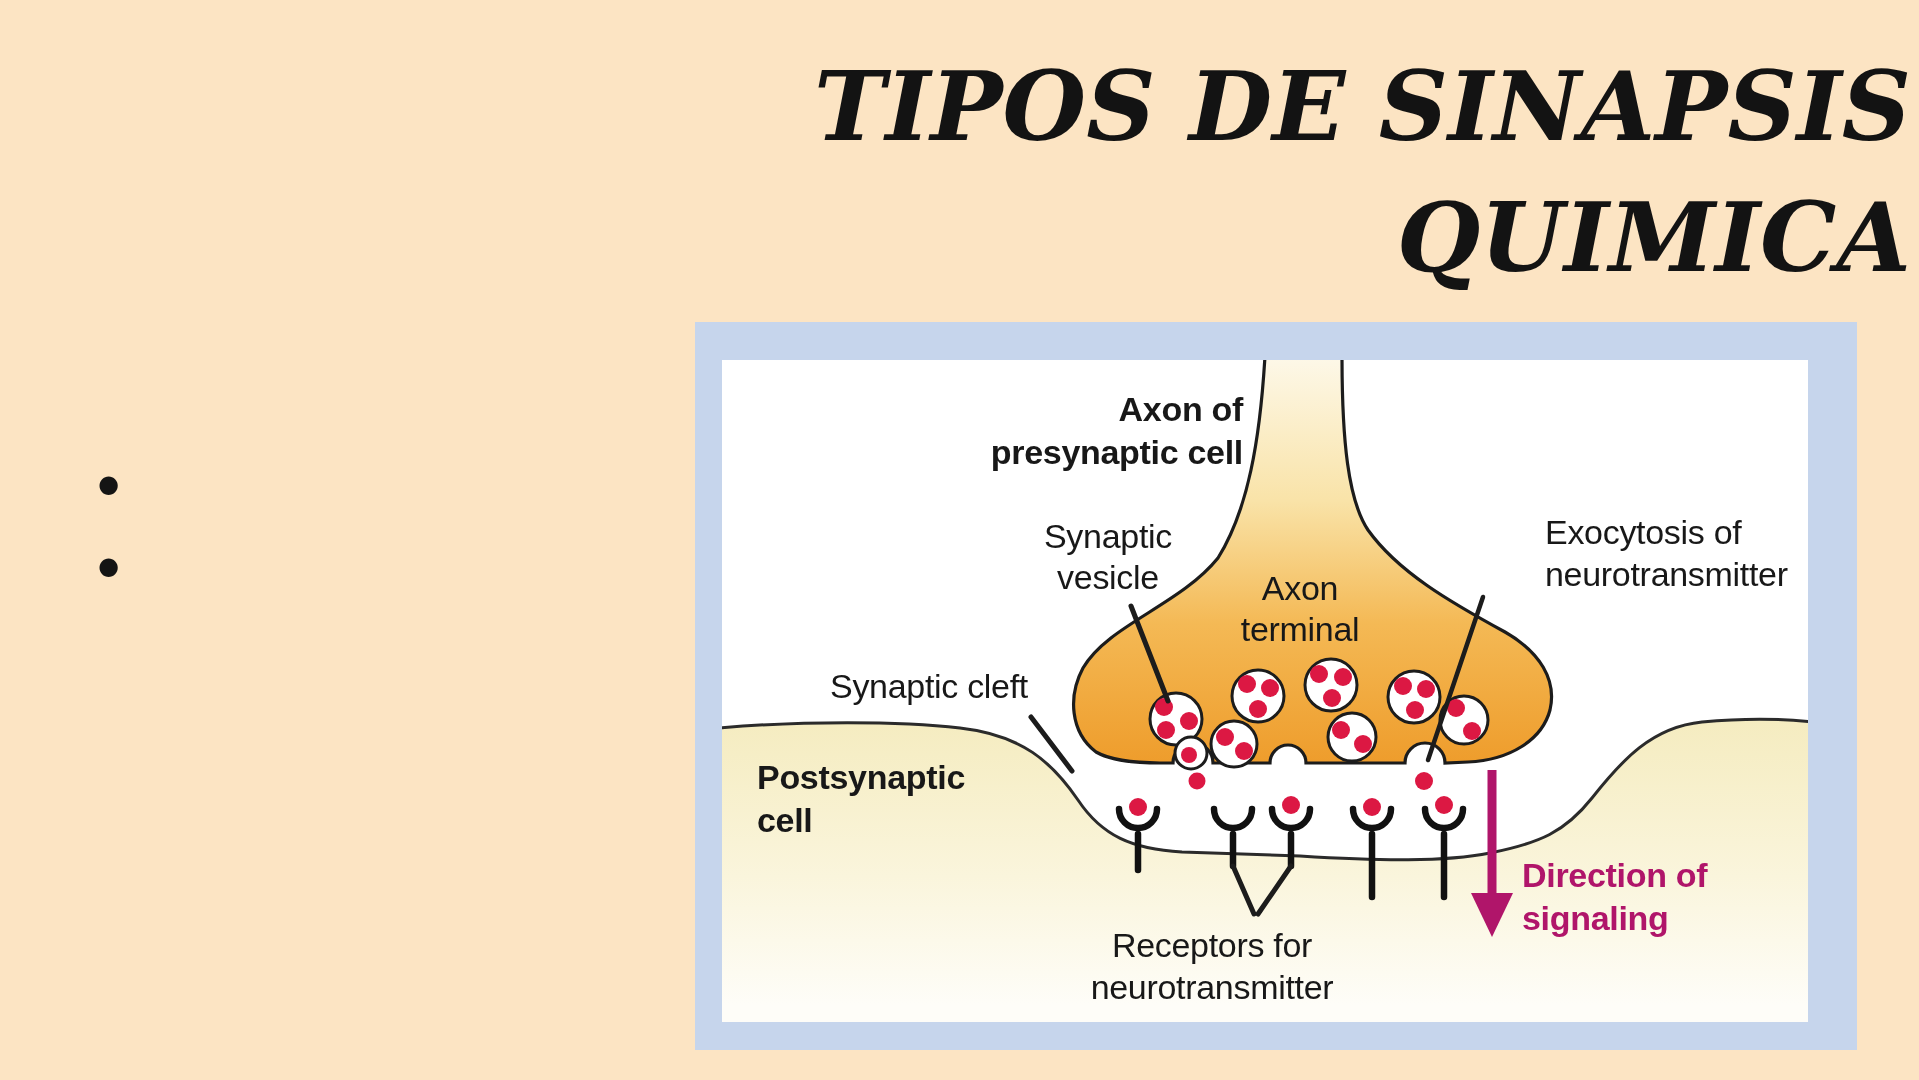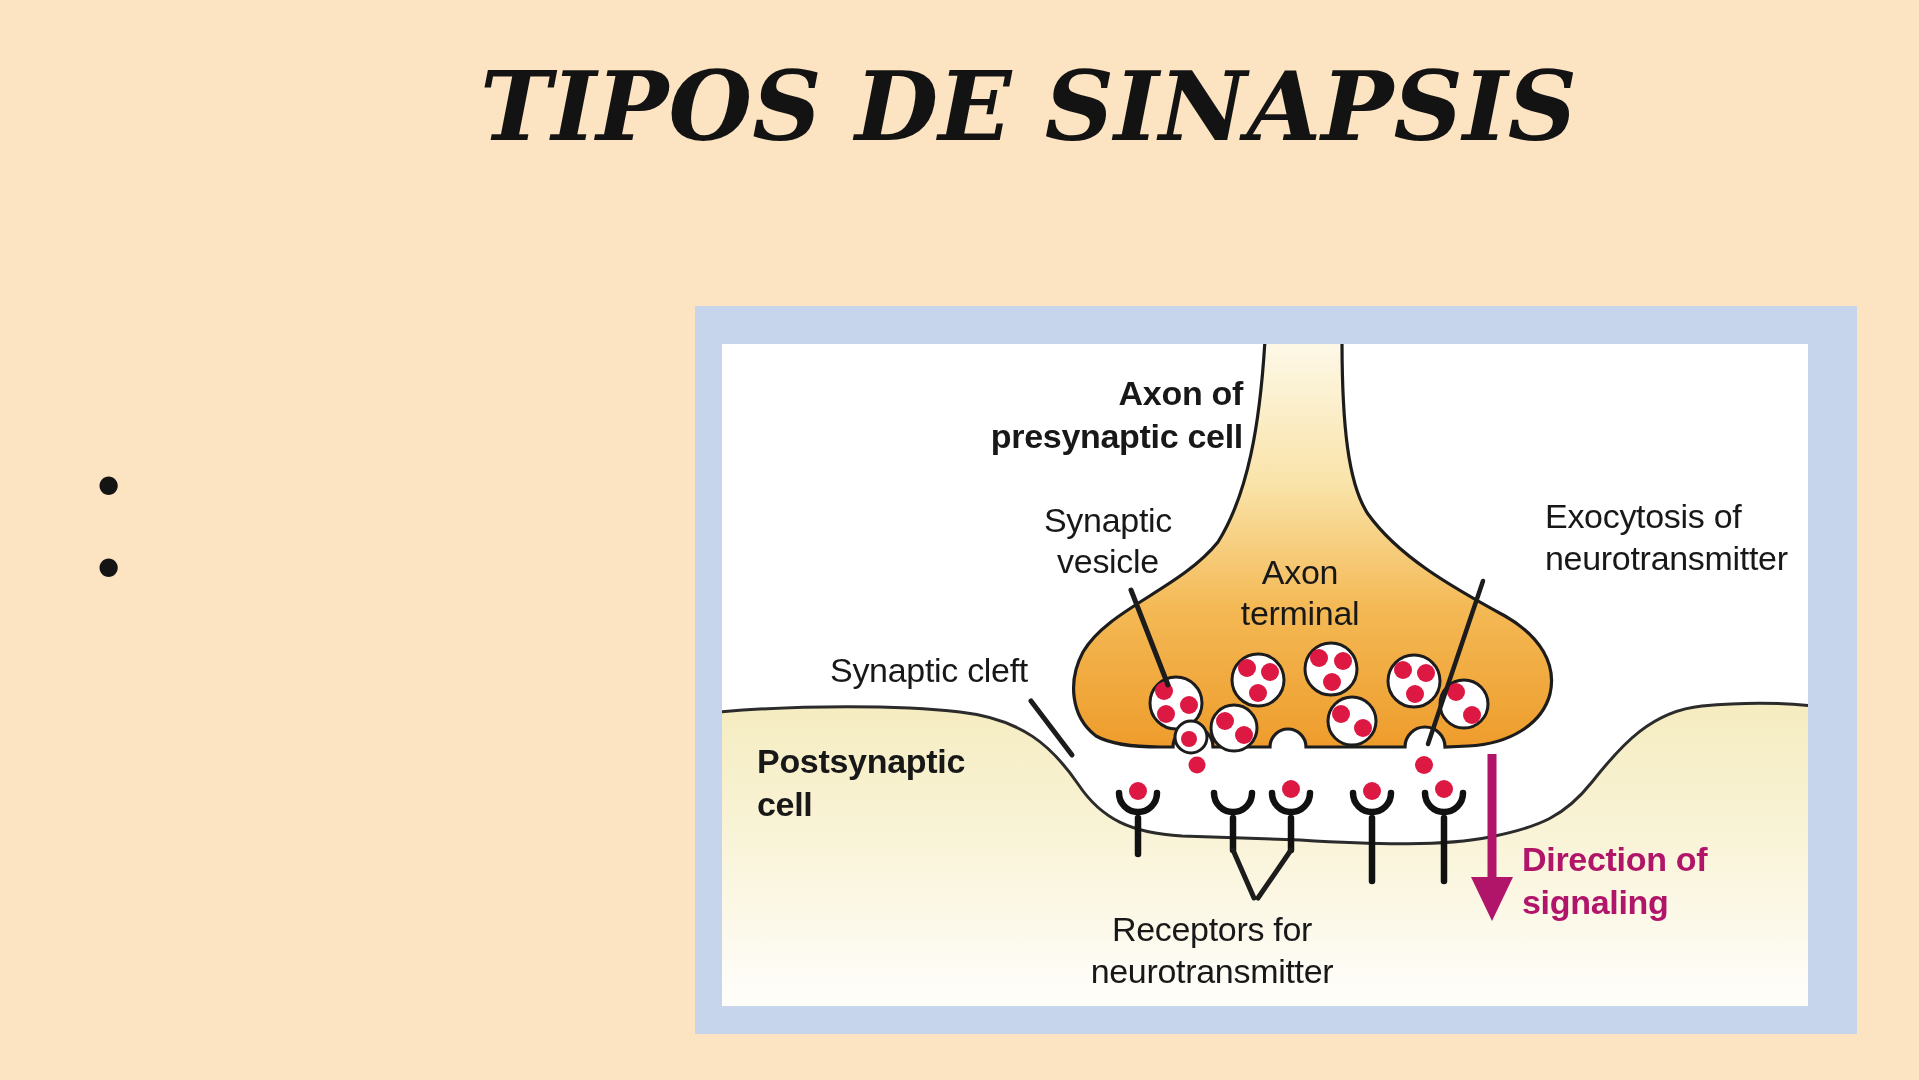--- a/index.html
+++ b/index.html
@@ -3,44 +3,45 @@
 <meta charset="utf-8">
 <style>
   html,body{margin:0;padding:0;}
   body{
     width:1919px;height:1080px;position:relative;overflow:hidden;
     background:#fce4c3;
     font-family:"Liberation Sans", sans-serif;
   }
   .slide-title{
     position:absolute;left:480px;right:8px;top:42px;
-    text-align:left;
+    text-align:right;
     font-family:"DejaVu Serif", serif;
     font-style:italic;font-weight:bold;
     font-size:96px;line-height:1.36;
     color:#131313;letter-spacing:0px;
   }
   .bullet-list{position:absolute;left:92px;top:448px;}
   .bullet-row{
     display:flex;align-items:baseline;gap:20px;
     font-family:"DejaVu Serif", serif;font-weight:bold;
     font-size:58px;line-height:1.58;color:#141414;
   }
   .bullet-dot{font-size:52px;transform:translateY(-2px);}
-  .figure-frame{position:absolute;left:695px;top:306px;width:1162px;height:728px;text-align:right;}
+  .figure-frame{position:absolute;left:695px;top:322px;width:1162px;height:728px;text-align:right;}
   .figure-frame svg{display:block;width:100%;height:100%;}
   svg text{font-family:"Liberation Sans", sans-serif;font-size:34px;fill:#181818;letter-spacing:-0.3px;}
   svg text.b{font-weight:bold;}
   svg text.magenta{fill:#b0156a;font-weight:bold;}
 </style>
 </head>
 <body>
 
 <div class="slide-title">
   <div>TIPOS DE SINAPSIS</div>
+  <div>QUIMICA</div>
 </div>
 
 <div class="bullet-list">
   <div class="bullet-row">
     <span class="bullet-dot">•</span>
   </div>
   <div class="bullet-row">
     <span class="bullet-dot">•</span>
   </div>
 </div>

